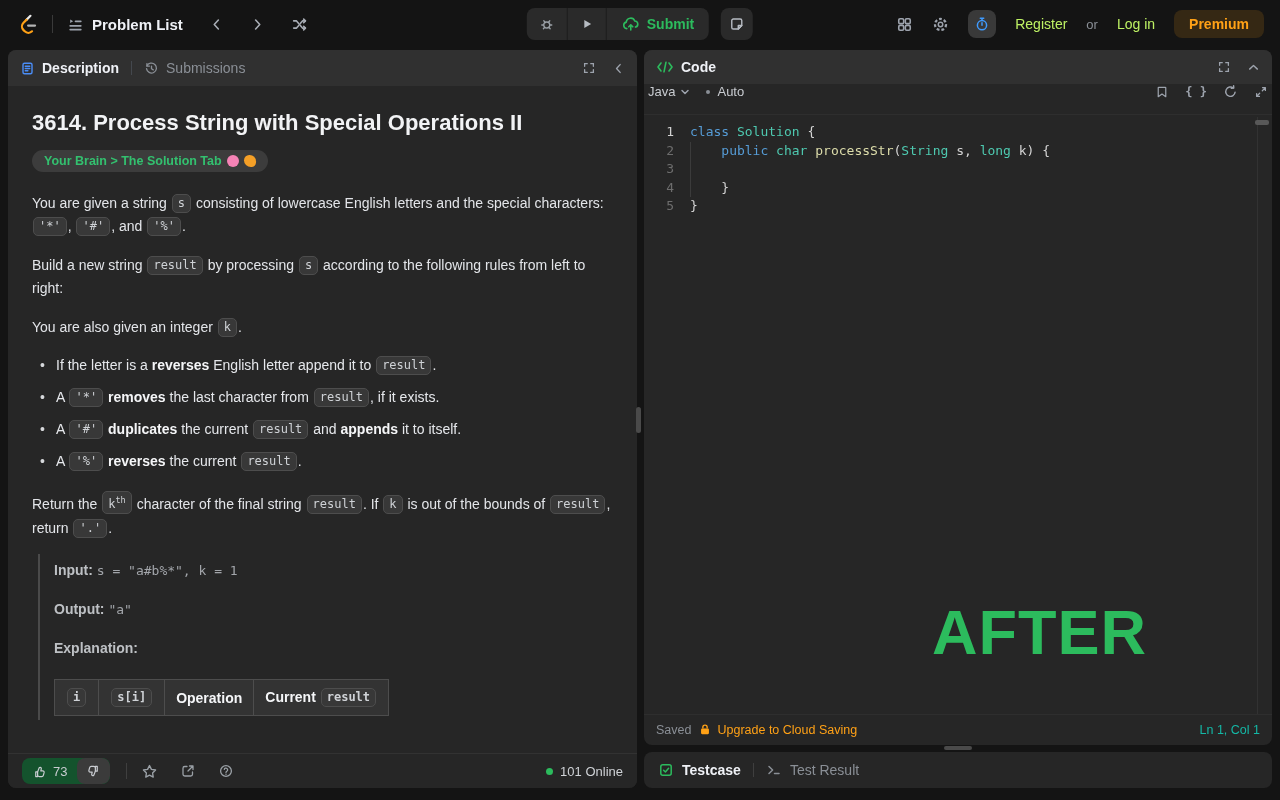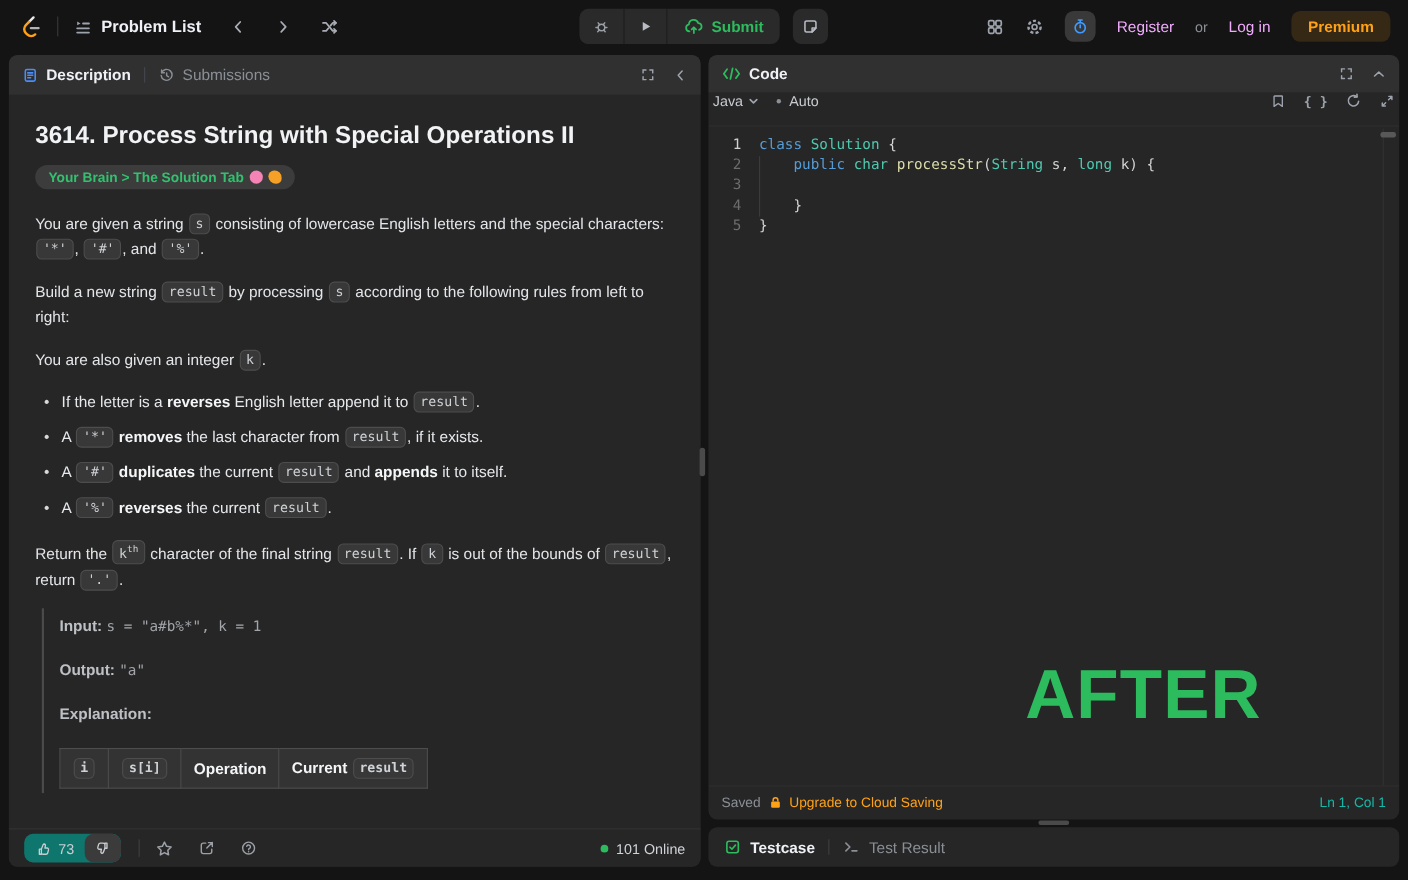--- a/index.html
+++ b/index.html
@@ -15,21 +15,21 @@
   .nav-left .nav-ico{margin-left:0;}
   .nav-left .chev{margin-left:26px;color:#a8adb5;}
   .nav-center{position:absolute;left:50%;top:8px;transform:translateX(-50%);display:flex;gap:12px;align-items:center;}
   .btn-group{display:flex;background:#2a2a2a;border-radius:8px;overflow:hidden;height:32px;align-items:stretch;}
   .grp-btn{display:flex;align-items:center;justify-content:center;padding:0 12px;color:#9aa0a6;cursor:pointer;}
   .grp-sep{width:1px;background:#1d1d1d;}
   .submit-btn{gap:7px;color:#2cbb5d;font-size:14px;font-weight:700;padding:0 15px;}
   .note-btn{width:32px;height:32px;background:#2a2a2a;border-radius:8px;display:flex;align-items:center;justify-content:center;color:#b7bcc3;cursor:pointer;}
   .nav-right{position:absolute;right:16px;top:0;height:48px;display:flex;align-items:center;gap:19px;}
   .timer-btn{width:28px;height:28px;background:#393939;border-radius:8px;display:flex;align-items:center;justify-content:center;color:#3f9bff;cursor:pointer;}
-  .nav-link{color:#f0abfc;font-size:14px;cursor:pointer;}
+  .nav-link{color:#bef264;font-size:14px;cursor:pointer;}
   .nav-or{color:#8a8f96;font-size:13px;}
   .premium-btn{background:rgba(255,161,22,.14);color:#ffa116;font-size:14px;font-weight:700;
     padding:6px 15px;border-radius:8px;cursor:pointer;}
   
   .panel{position:absolute;background:#262626;border-radius:8px;overflow:hidden;}
   .left-panel{left:8px;top:50px;width:629px;height:738px;display:flex;flex-direction:column;}
   .panel-head{height:36px;min-height:36px;background:#303030;display:flex;align-items:center;padding:0 12px;}
   .tab{display:flex;align-items:center;gap:7px;cursor:pointer;font-size:14px;}
   .tab.active{color:#eff1f6;font-weight:700;}
   .tab.inactive{color:#8a8f96;font-weight:400;}
@@ -57,21 +57,21 @@
   .example-head{margin-top:48px;font-size:15px;font-weight:700;color:#eff1f6;}
   .example-block{margin-top:10px;margin-left:6px;border-left:2px solid #4a4a4a;padding:8px 0 4px 14px;}
   .ex-line{margin-bottom:23px;font-size:14px;}
   .ex-label{font-weight:700;color:#bdc0c4;}
   .ex-val{font-family:"DejaVu Sans Mono","Liberation Mono",monospace;font-size:13px;color:#a2a5aa;}
   .ex-table{border-collapse:collapse;margin-top:2px;}
   .ex-table th,.ex-table td{border:1px solid #4d4d4d;padding:8px 11px;text-align:left;}
   .ex-table th{background:#333333;font-size:14px;color:#eff1f6;white-space:nowrap;}
   .left-footer{height:34px;min-height:34px;border-top:1px solid rgba(255,255,255,.06);
     display:flex;align-items:center;padding:0 14px;background:#262626;}
-  .vote-group{display:flex;align-items:center;background:#0f766e;border-radius:8px;height:26px;overflow:hidden;}
+  .vote-group{display:flex;align-items:center;background:#14532d;border-radius:8px;height:26px;overflow:hidden;}
   .vote-like{display:flex;align-items:center;gap:6px;padding:0 10px;color:#c9ccd1;font-size:13px;cursor:pointer;}
   .vote-dislike{display:flex;align-items:center;padding:0 9px;height:26px;background:#3b3b3b;border-radius:8px;color:#c9ccd1;cursor:pointer;}
   .foot-sep{width:1px;height:16px;background:#3f3f3f;margin:0 14px 0 16px;}
   .foot-ico{color:#9aa0a6;margin-right:22px;cursor:pointer;display:flex;}
   .online{margin-left:auto;display:flex;align-items:center;gap:7px;color:#cfd2d6;font-size:13px;}
   .online-dot{width:7px;height:7px;border-radius:50%;background:#2cbb5d;}
   
   .code-panel{left:644px;top:50px;width:628px;height:695px;display:flex;flex-direction:column;}
   .code-head{height:34px;min-height:34px;background:#303030;display:flex;align-items:center;padding:0 12px;}
   .code-title{display:flex;align-items:center;gap:7px;color:#eff1f6;font-size:14px;font-weight:700;}

